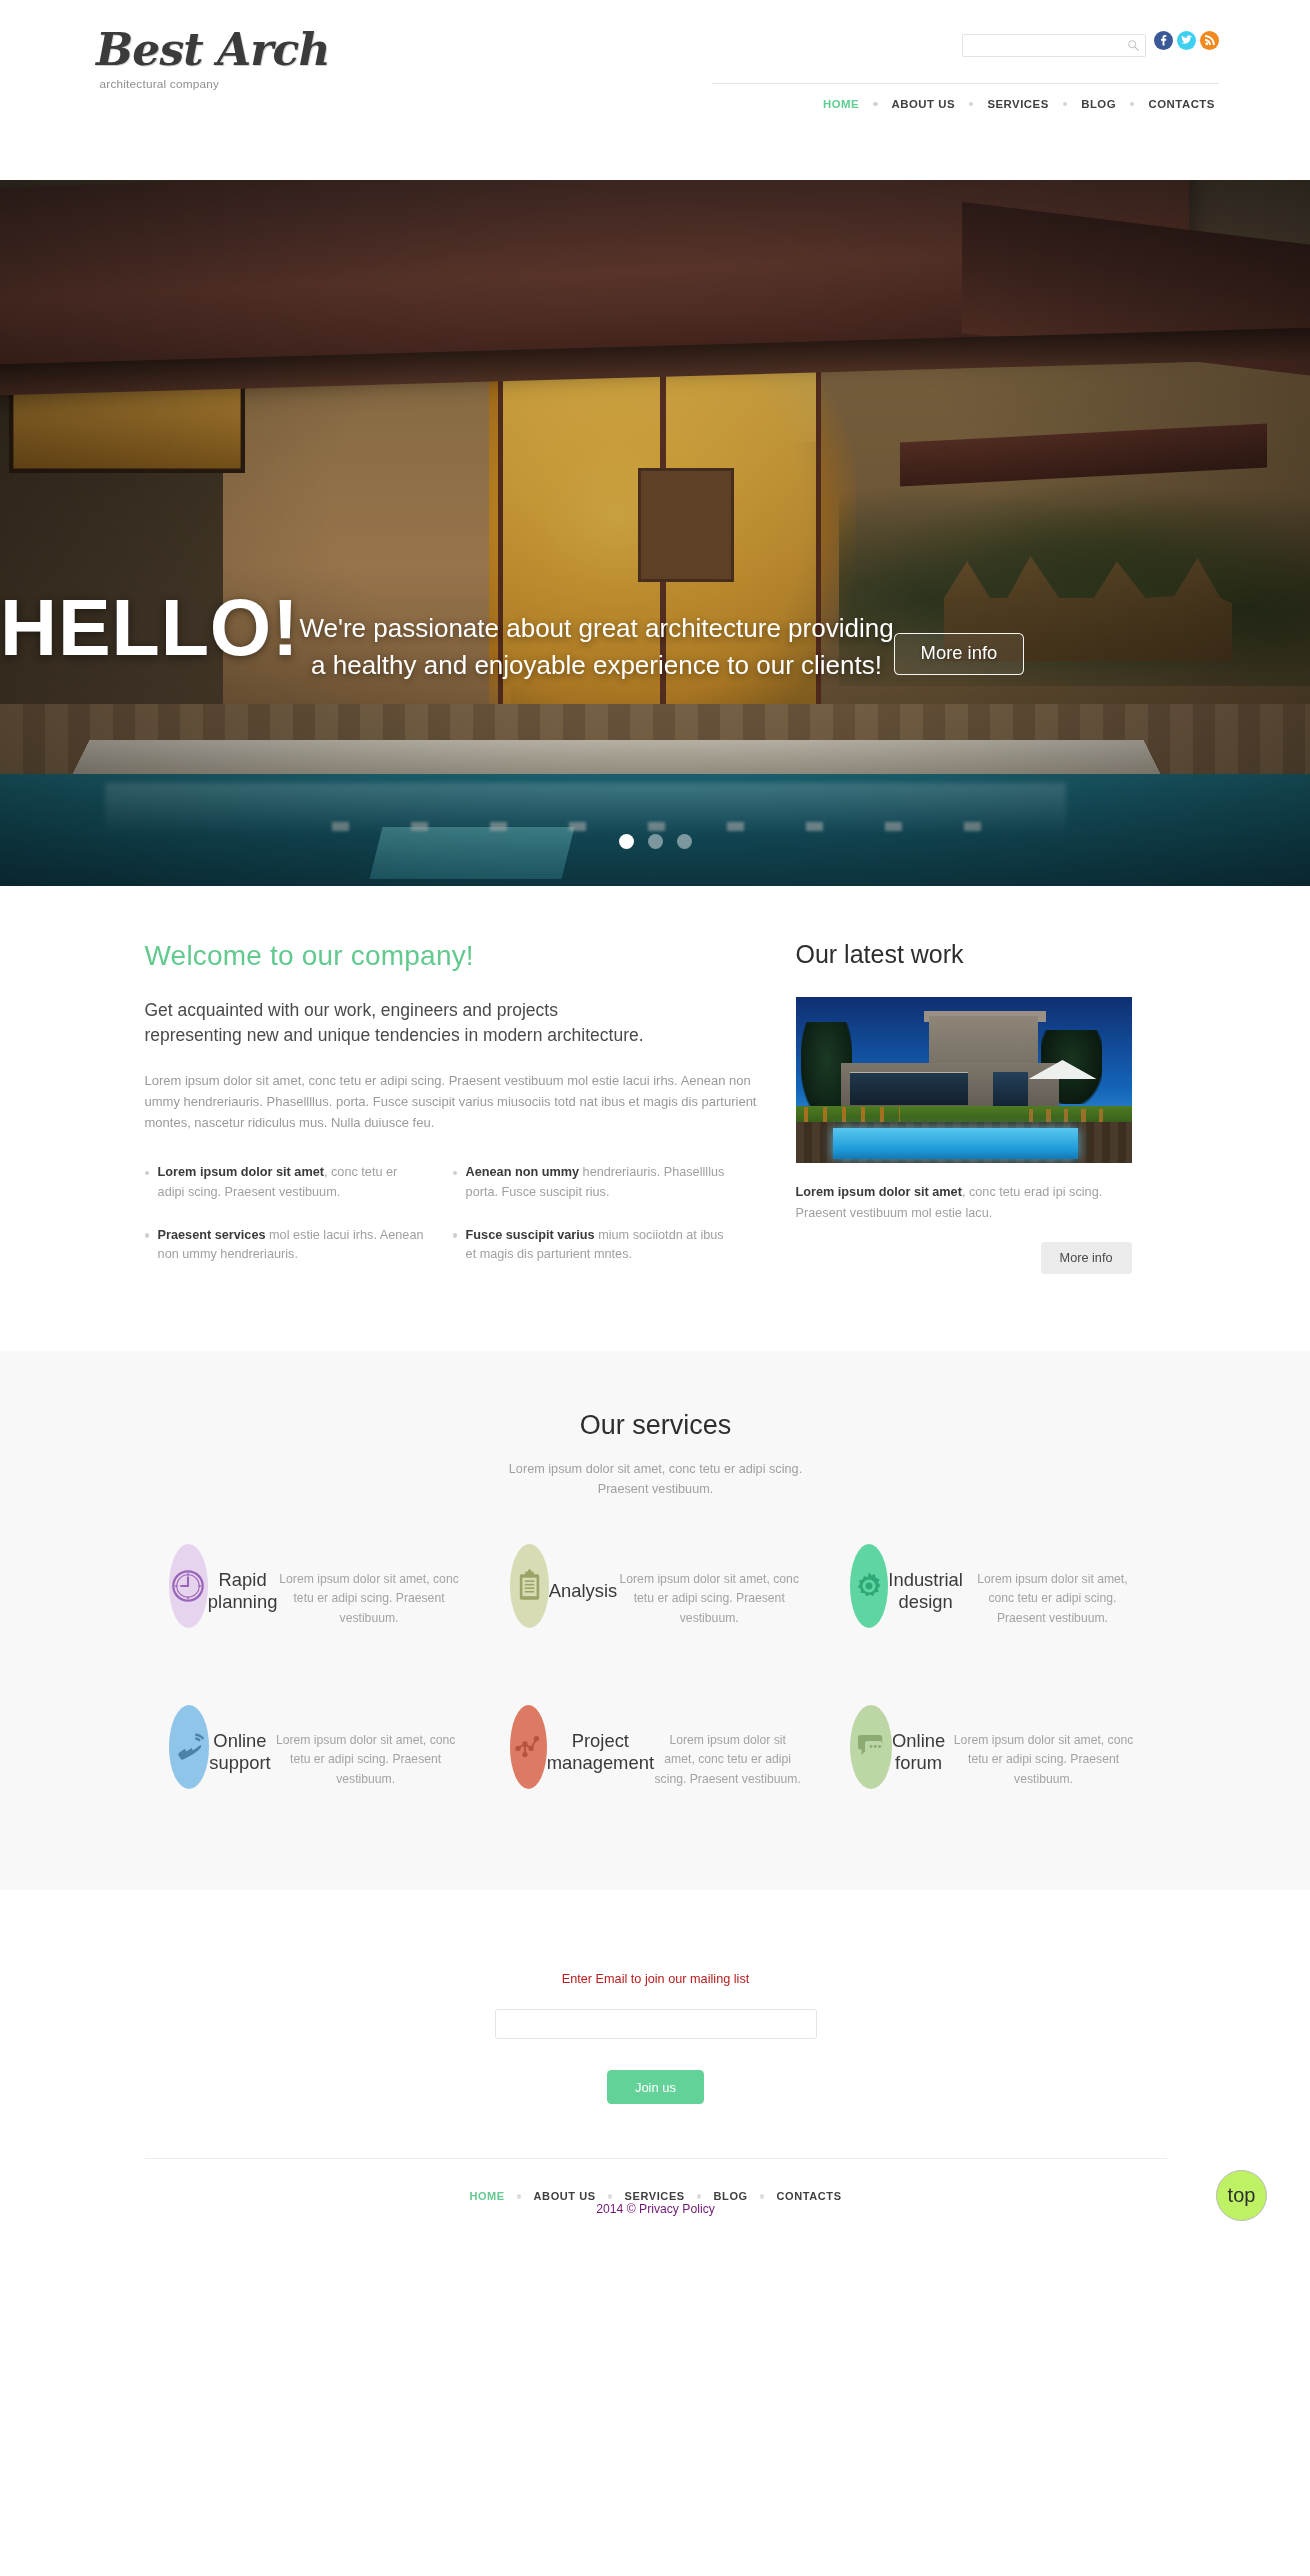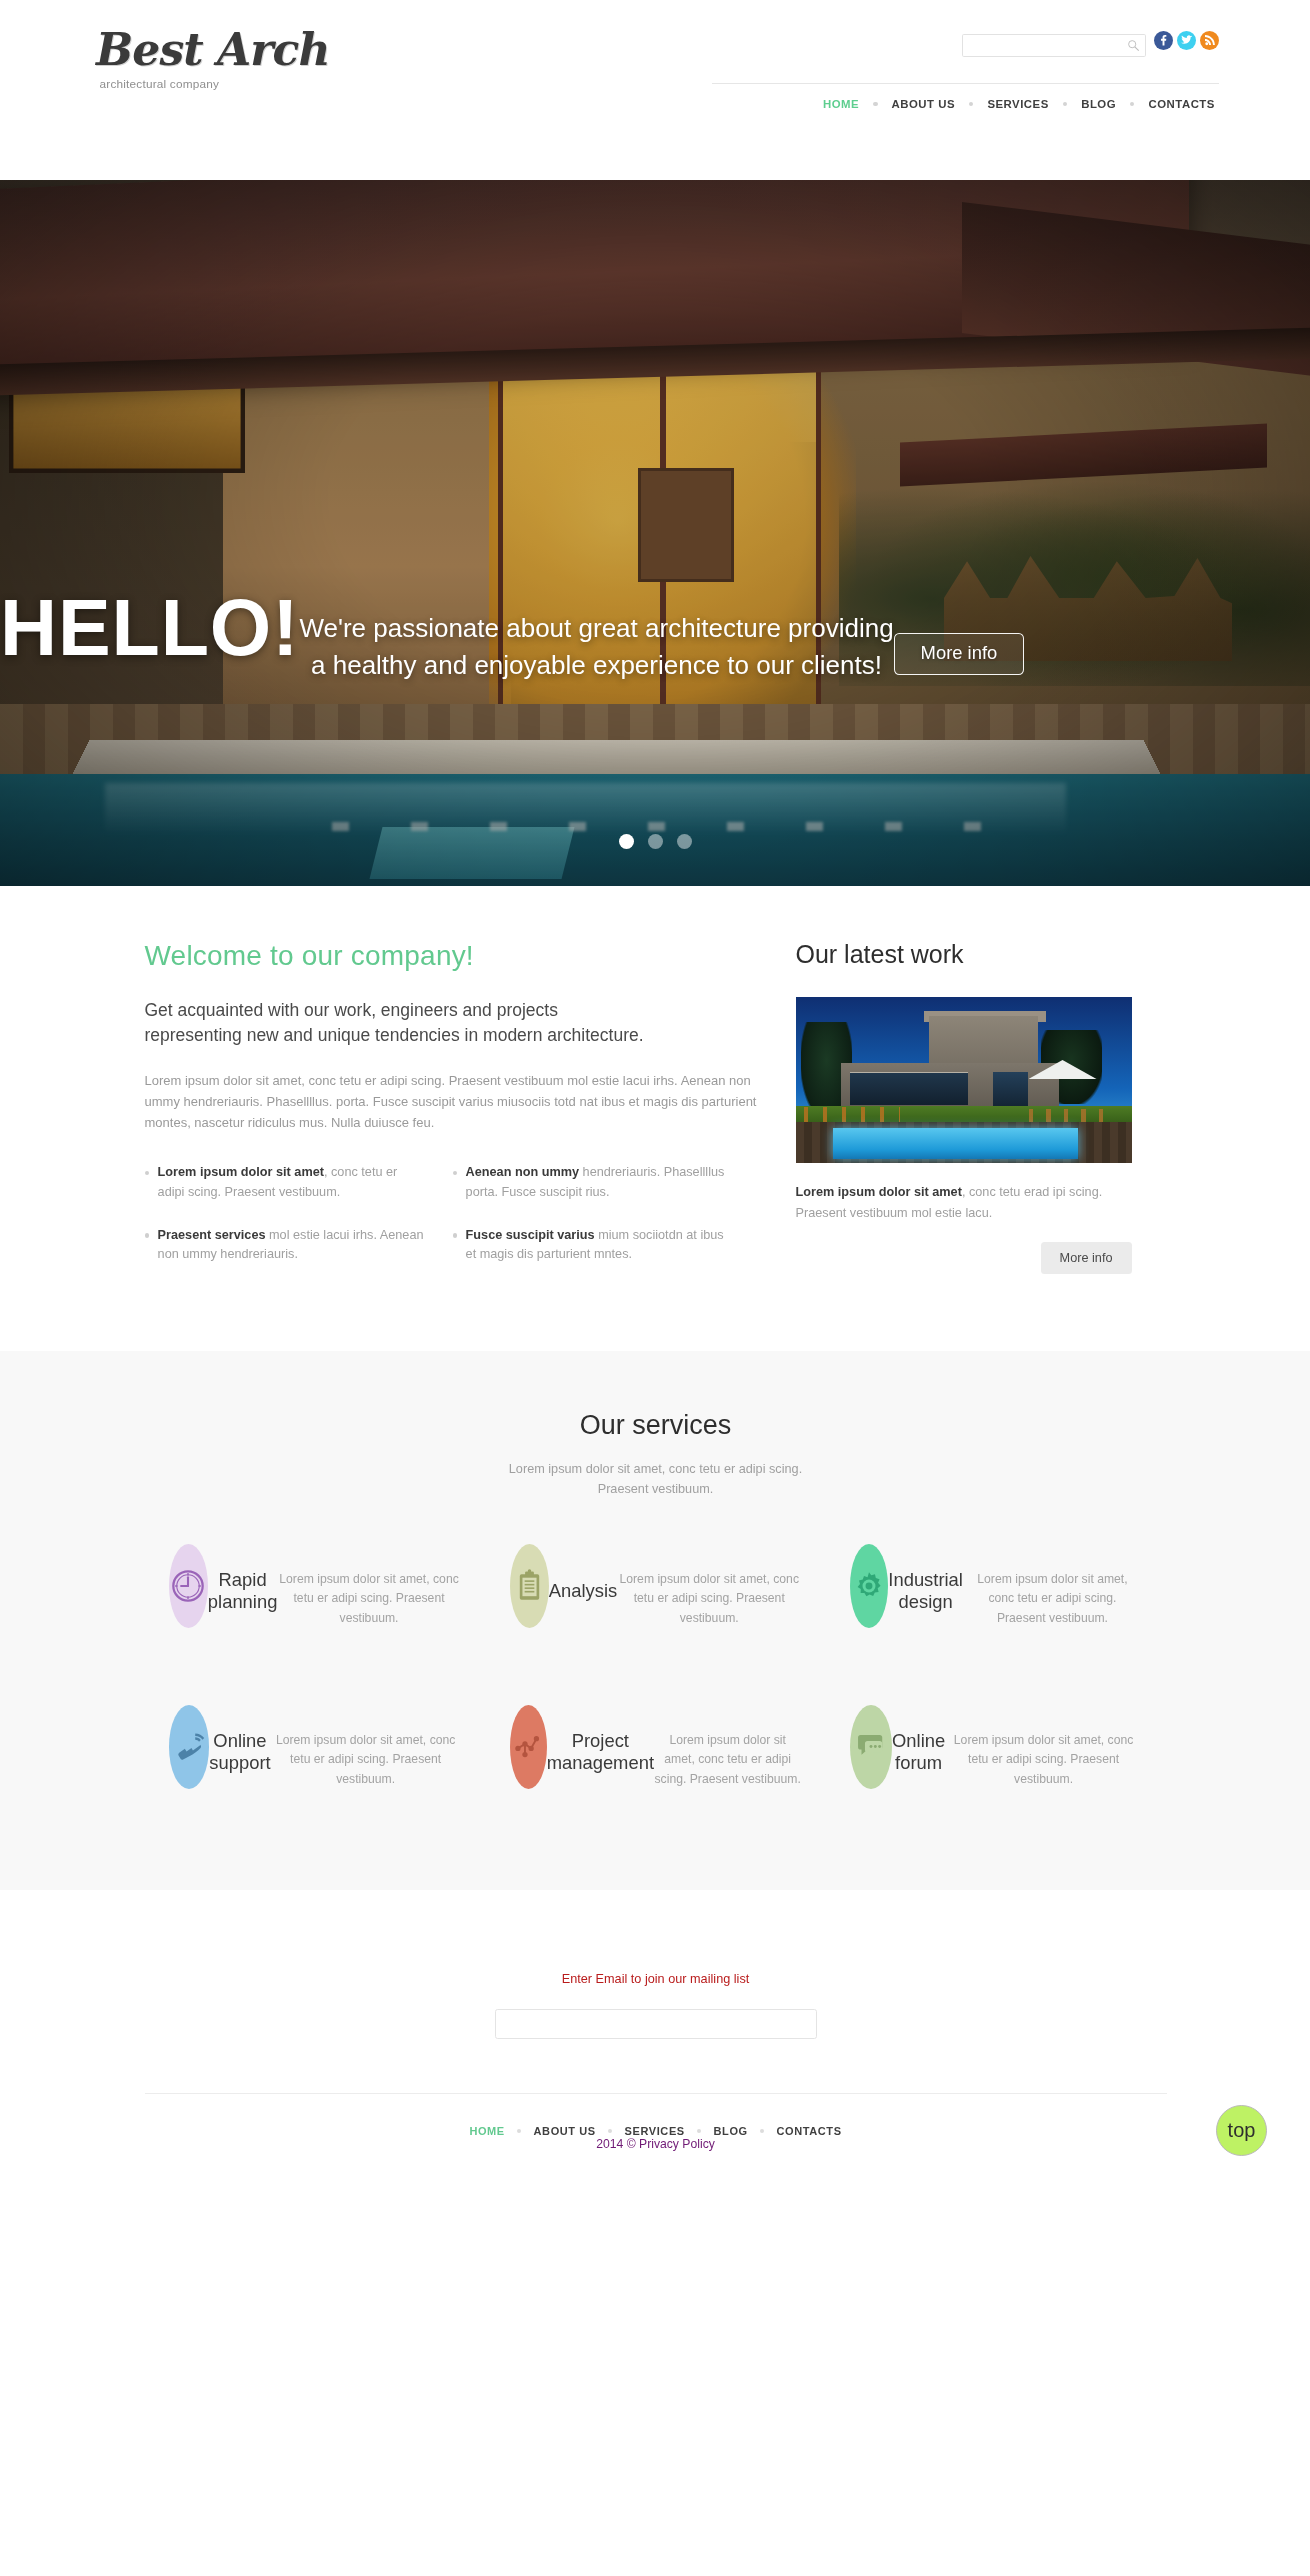--- a/index.html
+++ b/index.html
@@ -705,20 +705,23 @@
           <div class="svc-desc">Lorem ipsum dolor sit amet, conc tetu er adipi scing. Praesent vestibuum.</div>
         </div>
       </div>
     </div>
   </div>
 
   <div class="newsletter">
     <div class="wrap">
       <div class="nl-sub">Enter Email to join our mailing list</div>
       <input class="nl-input" type="text" placeholder="" style="">
+      <div>
+        <button class="btn-green">Join us</button>
+      </div>
     </div>
   </div>
 
   <div class="footer">
     <div class="footer-line"></div>
     <div class="footer-nav">
       <a class="active">HOME</a>
       <span class="sep"></span>
       <a>ABOUT US</a>
       <span class="sep"></span>

